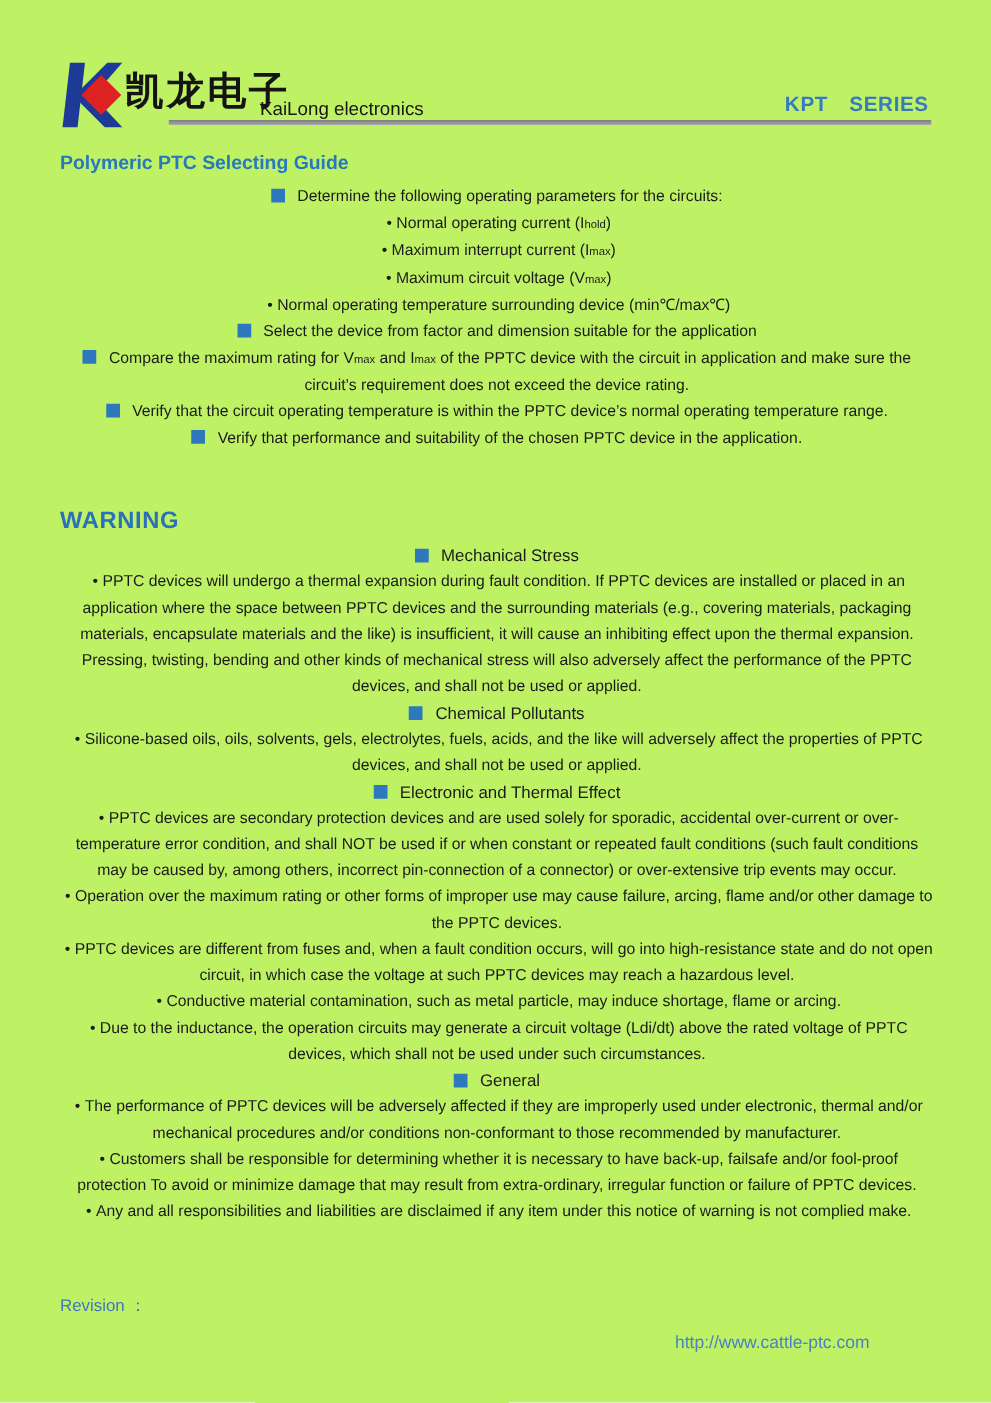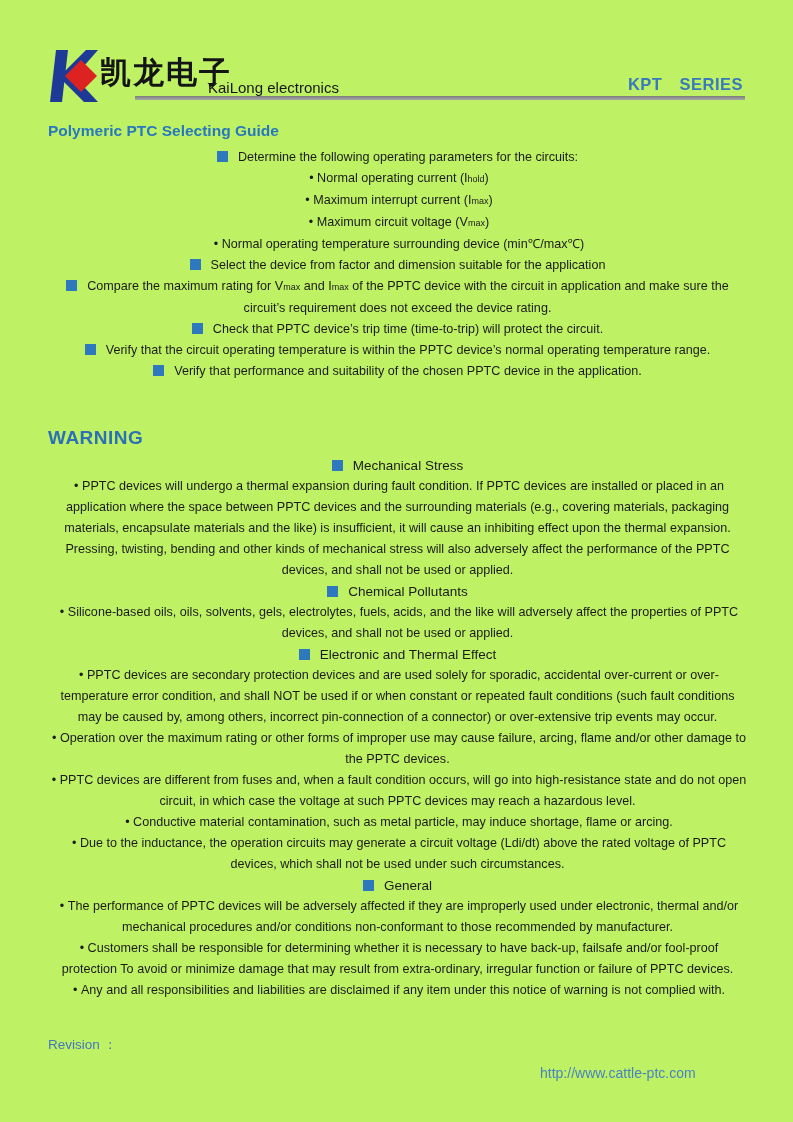--- a/index.html
+++ b/index.html
@@ -91,21 +91,20 @@
       <p class="t dotline"><span>Maximum interrupt current (I</span><span class="sb">max</span><span>)</span></p>
 
       <p class="t dotline"><span>Maximum circuit voltage (V</span><span class="sb">max</span><span>)</span></p>
 
       <p class="t dotline"><span>Normal operating temperature surrounding device (min℃/max℃)</span></p>
 
       <p class="t"><span class="sq"></span><span>Select the device from factor and dimension suitable for the application</span></p>
 
       <p class="t"><span class="sq"></span><span>Compare the maximum rating for V</span><span class="sb">max</span><span> and I</span><span class="sb">max</span><span> of the PPTC device with the circuit in application and make sure the circuit’s requirement does not exceed the device rating.</span></p>
 
-      <p class="t"><span class="sq"></span><span>Check that PPTC device’s trip time (time-to-trip) will protect the circuit.</span></p>
 
       <p class="t"><span class="sq"></span><span>Verify that the circuit operating temperature is within the PPTC device’s normal operating temperature range.</span></p>
 
       <p class="t"><span class="sq"></span><span>Verify that performance and suitability of the chosen PPTC device in the application.</span></p>
     </div>
 
     <div>
       <div class="warning-title">WARNING</div>
 
       <p class="t subhead"><span class="sq"></span><span>Mechanical Stress</span></p>
@@ -117,21 +116,21 @@
       <p class="t subhead"><span class="sq"></span><span>Electronic and Thermal Effect</span></p>
       <p class="t dotline"><span>PPTC devices are secondary protection devices and are used solely for sporadic, accidental over-current or over-temperature error condition, and shall NOT be used if or when constant or repeated fault conditions (such fault conditions may be caused by, among others, incorrect pin-connection of a connector) or over-extensive trip events may occur.</span></p>
       <p class="t dotline"><span>Operation over the maximum rating or other forms of improper use may cause failure, arcing, flame and/or other damage to the PPTC devices.</span></p>
       <p class="t dotline"><span>PPTC devices are different from fuses and, when a fault condition occurs, will go into high-resistance state and do not open circuit, in which case the voltage at such PPTC devices may reach a hazardous level.</span></p>
       <p class="t dotline"><span>Conductive material contamination, such as metal particle, may induce shortage, flame or arcing.</span></p>
       <p class="t dotline"><span>Due to the inductance, the operation circuits may generate a circuit voltage (Ldi/dt) above the rated voltage of PPTC devices, which shall not be used under such circumstances.</span></p>
 
       <p class="t subhead"><span class="sq"></span><span>General</span></p>
       <p class="t dotline"><span>The performance of PPTC devices will be adversely affected if they are improperly used under electronic, thermal and/or mechanical procedures and/or conditions non-conformant to those recommended by manufacturer.</span></p>
       <p class="t dotline"><span>Customers shall be responsible for determining whether it is necessary to have back-up, failsafe and/or fool-proof protection To avoid or minimize damage that may result from extra-ordinary, irregular function or failure of PPTC devices.</span></p>
-      <p class="t dotline"><span>Any and all responsibilities and liabilities are disclaimed if any item under this notice of warning is not complied with.</span></p>
+      <p class="t dotline"><span>Any and all responsibilities and liabilities are disclaimed if any item under this notice of warning is not complied make.</span></p>
     </div>
 
   </div>
 
   <div class="footer-revision">Revision ：</div>
   <a class="footer-url" href="#">http://www.cattle-ptc.com</a>
 
 </div>
 
 </body></html>

